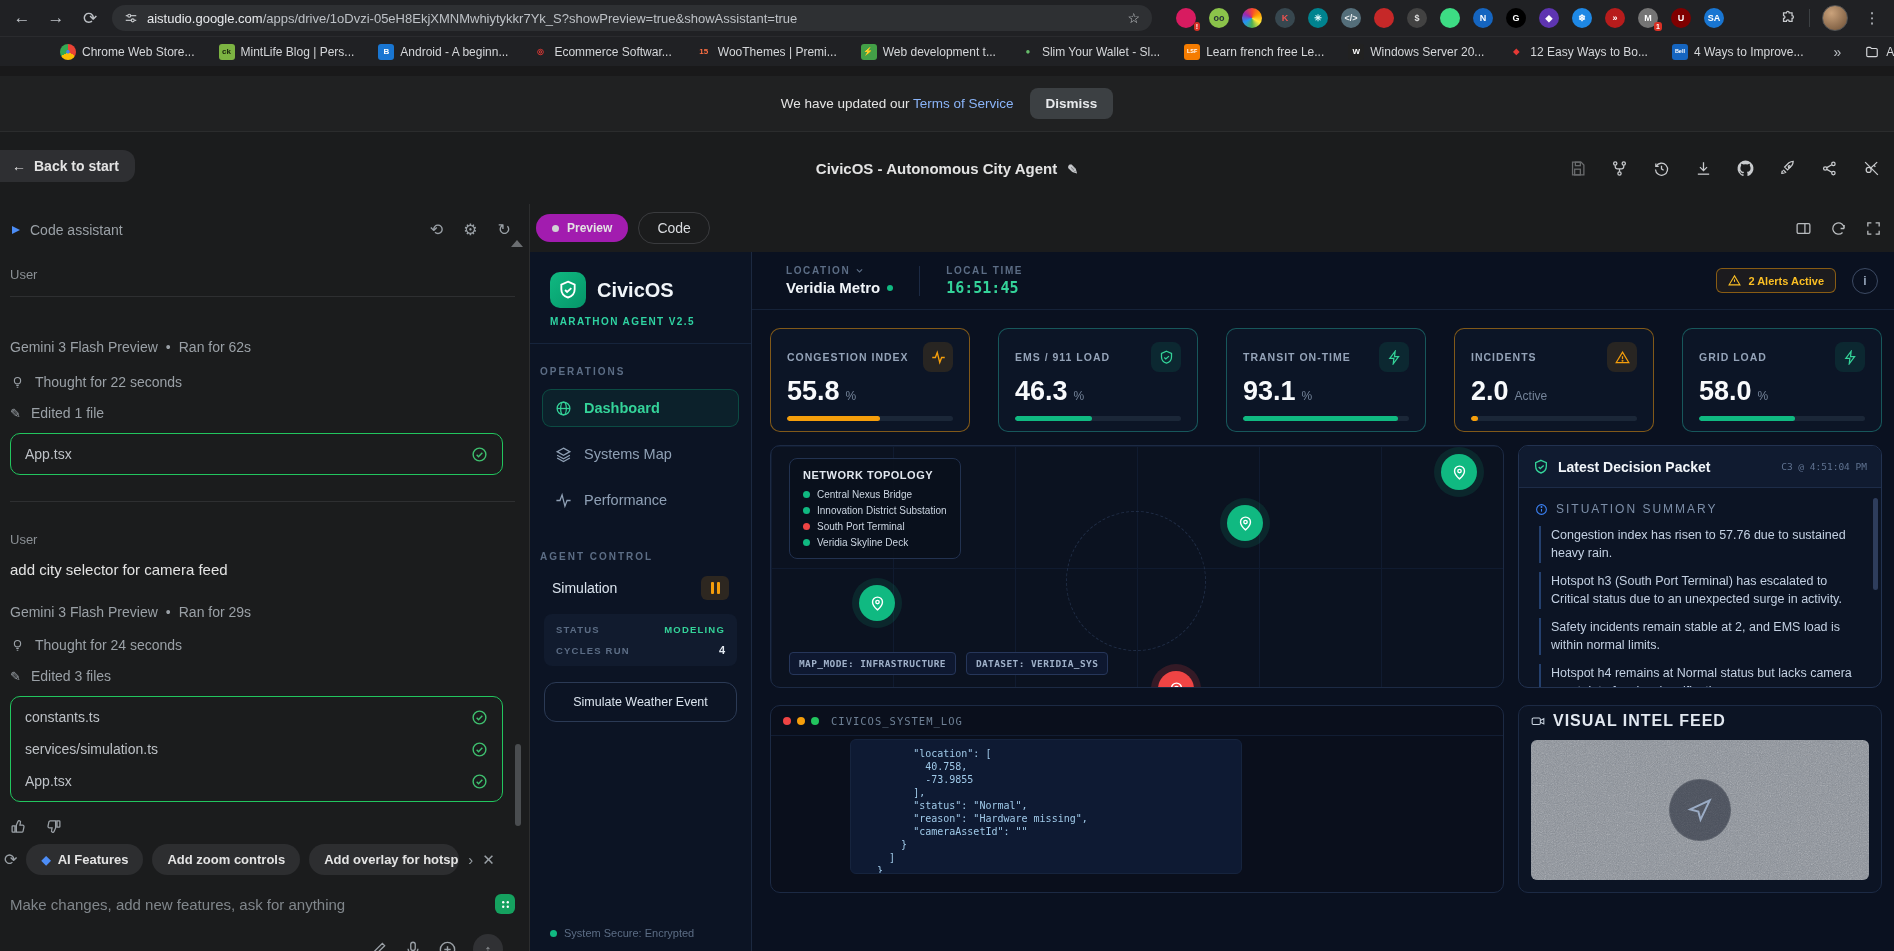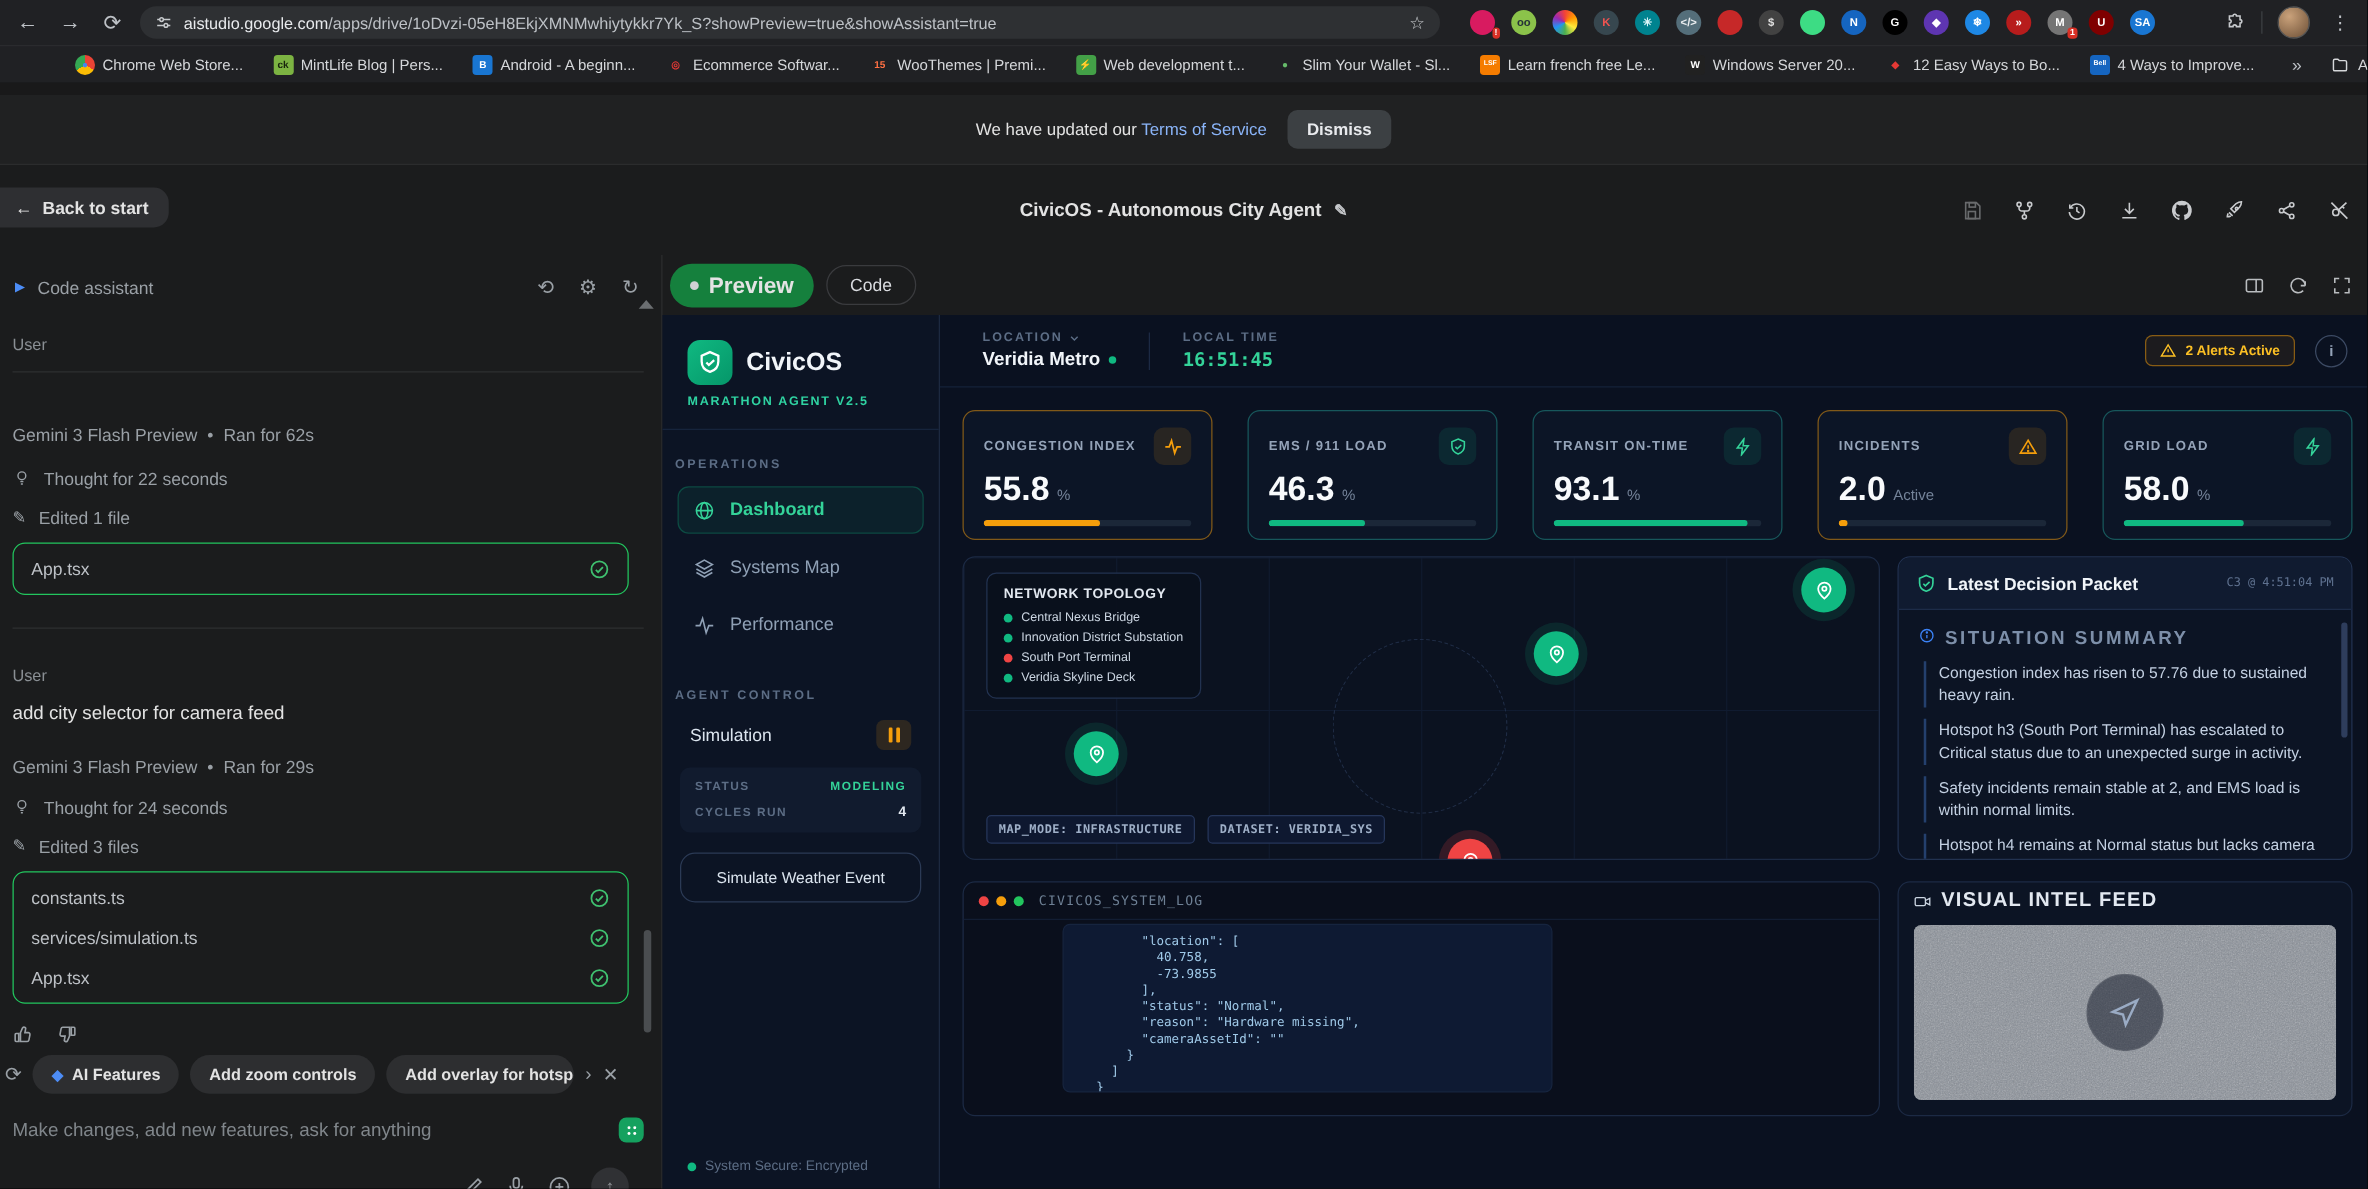--- a/index.html
+++ b/index.html
@@ -43,21 +43,21 @@
   .main{position:absolute;top:204px;bottom:0;left:0;right:0;display:flex}
   .assistant{width:530px;position:relative;border-right:1px solid #2c2d2e;padding:0 0 0 0}
   .as-head{display:flex;align-items:center;padding:16px 18px 6px 10px;gap:8px}
   .as-title{color:#9aa0a6;font-size:14px}
   .as-icons{margin-left:auto;display:flex;gap:20px;color:#9aa0a6;font-size:16px}
   .as-icons span{cursor:pointer}
   .chat{padding:0 14px 0 10px}
   .ulabel{color:#8a8f94;font-size:13px;margin-top:22px}
   .chat hr{border:none;border-top:1px solid #2e2f31;margin-top:14px}
   .meta{color:#9aa0a6;font-size:14px;display:flex;gap:8px;align-items:center}
-  .rowi{display:flex;gap:10px;color:#9aa0a6;font-size:14px}
+  .rowi{display:flex;gap:10px;align-items:center;color:#9aa0a6;font-size:14px}
   .filebox{border:1px solid #22c55e;border-radius:10px;padding:4px 14px;margin-top:12px}
   .filerow{display:flex;align-items:center;height:32px}
   .fn{color:#bdc1c6;font-size:14px}
   .chk{margin-left:auto}
   .umsg{color:#e3e3e3;font-size:15px;margin-top:14px}
   .thumbs{display:flex;gap:18px;margin-top:16px;color:#9aa0a6}
   .thumbs span{cursor:pointer}
   .chipsrow{position:absolute;left:4px;right:6px;top:640px;display:flex;align-items:center;gap:9px}
   .regen{color:#9aa0a6;font-size:16px;cursor:pointer}
   .chip{background:#2d2e30;border-radius:18px;padding:8px 15px;color:#e3e3e3;font-size:13px;font-weight:600;white-space:nowrap;display:flex;gap:7px;align-items:center;cursor:pointer;overflow:hidden}
@@ -67,21 +67,21 @@
   .inputrow{position:absolute;left:10px;right:14px;top:690px;display:flex;align-items:center}
   .ph{color:#80868b;font-size:15px}
   .appsq{margin-left:auto;width:20px;height:20px;border-radius:6px;background:#15a15f;display:flex;align-items:center;justify-content:center}
   .toolsrow{position:absolute;right:26px;top:730px;display:flex;gap:16px;align-items:center;color:#9aa0a6}
   .sendbtn{width:30px;height:30px;border-radius:50%;background:#303134;display:flex;align-items:center;justify-content:center;color:#8a8d90;font-size:15px}
   .as-scroll{position:absolute;right:8px;top:540px;width:6px;height:82px;border-radius:3px;background:#4a4d50}
   .collapse-tri{position:absolute;right:-12px;top:40px;width:0;height:0;border-left:6px solid transparent;border-right:6px solid transparent;border-bottom:7px solid #6b6e71}
   
   .preview{flex:1;display:flex;flex-direction:column;min-width:0}
   .ptabs{height:48px;display:flex;align-items:center;padding:0 12px 0 6px;gap:10px}
-  .tabpill{background:#15803d;border-radius:18px;padding:7px 16px;display:flex;align-items:center;gap:8px;color:#e3e3e3;font-size:18px;font-weight:600;cursor:pointer}
+  .tabpill{background:#a21caf;border-radius:18px;padding:7px 16px;display:flex;align-items:center;gap:8px;color:#e3e3e3;font-size:12px;font-weight:600;cursor:pointer}
   .tabpill .dot{width:7px;height:7px;border-radius:50%;background:#d0d2d4}
   .tabcode{border:1px solid #3a3b3e;border-radius:18px;padding:7px 18px;color:#dadce0;font-size:14px;cursor:pointer}
   .ptabs-icons{margin-left:auto;display:flex;gap:18px;color:#b9bcbf}
   .ptabs-icons .i{cursor:pointer}
   
   .app{flex:1;background:#0a1120;display:flex;min-height:0;color:#e2e8f0}
   .sb{width:222px;background:#0c1424;border-right:1px solid #1c2940;position:relative;padding-top:20px}
   .logo-row{display:flex;align-items:center;gap:11px;padding:0 20px}
   .logo{width:36px;height:36px;border-radius:10px;background:linear-gradient(135deg,#10b981,#059669);display:flex;align-items:center;justify-content:center}
   .brand{font-size:20px;font-weight:800;color:#f1f5f9}
@@ -142,21 +142,21 @@
   .marker{position:absolute;width:36px;height:36px;border-radius:50%;display:flex;align-items:center;justify-content:center;transform:translate(-50%,-50%);cursor:pointer;z-index:2}
   .marker.green{background:#10b981;box-shadow:0 0 0 7px rgba(16,185,129,.13)}
   .marker.red{background:#ef4444;box-shadow:0 0 0 7px rgba(239,68,68,.18)}
   .mapchips{position:absolute;left:18px;bottom:12px;display:flex;gap:10px}
   .mapchip{font-family:"DejaVu Sans Mono",monospace;font-size:9.5px;font-weight:700;letter-spacing:.4px;color:#9fb0c8;background:#0e1830;border:1px solid #26365a;border-radius:4px;padding:5px 9px}
   .decision{width:364px;background:#0c1424;border:1px solid #223250;border-radius:10px;overflow:hidden;position:relative}
   .dec-head{height:42px;background:#101b30;border-bottom:1px solid #1d2c48;display:flex;align-items:center;gap:9px;padding:0 14px}
   .dec-title{font-size:14px;font-weight:700;color:#f1f5f9}
   .dec-stamp{margin-left:auto;font-family:"DejaVu Sans Mono",monospace;font-size:9.5px;color:#5f7290}
   .dec-body{padding:14px 18px 0 16px}
-  .seclbl{display:flex;align-items:flex-start;gap:8px;font-size:15px;font-weight:700;letter-spacing:2px;color:#7d8fa9;margin-bottom:10px}
+  .seclbl{display:flex;align-items:flex-end;gap:8px;font-size:12px;font-weight:400;letter-spacing:2px;color:#7d8fa9;margin-bottom:10px}
   .sum-item{border-left:2px solid #24406e;padding:1px 0 1px 10px;margin:0 0 9px 4px;font-size:12.5px;line-height:1.4;color:#c3d0e2}
   .hyplbl{margin-top:13px}
   .dec-scroll{position:absolute;right:3px;top:52px;width:5px;height:92px;border-radius:3px;background:#2e3d5c}
   
   .row3{display:flex;gap:14px;margin-top:17px;height:188px}
   .logpanel{flex:1;background:#0a0f1c;border:1px solid #1c2a44;border-radius:10px;overflow:hidden}
   .log-head{height:30px;display:flex;align-items:center;gap:6px;padding:0 12px;border-bottom:1px solid #121d33}
   .log-head i{width:8px;height:8px;border-radius:50%}
   .log-title{margin-left:6px;font-family:"DejaVu Sans Mono",monospace;font-size:10.5px;letter-spacing:1px;color:#6e8095}
   .log-body{position:relative;height:158px}

